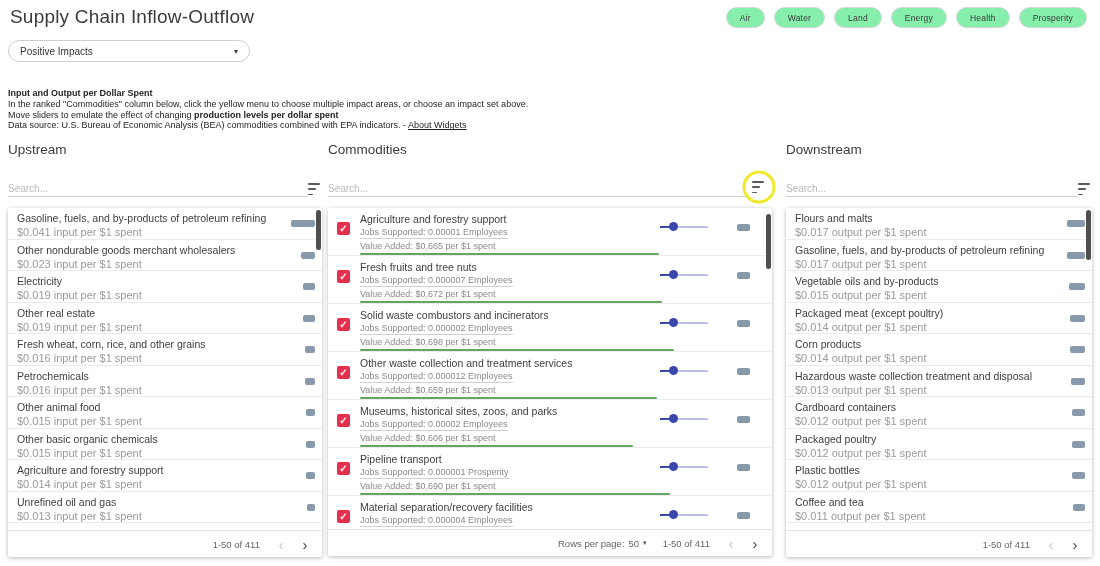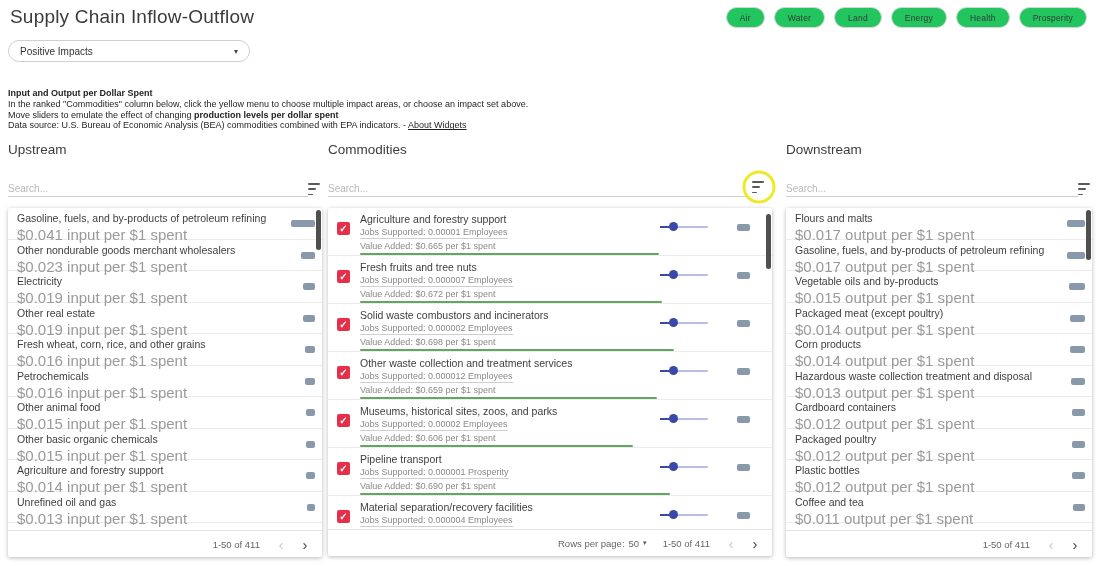--- a/index.html
+++ b/index.html
@@ -2,21 +2,21 @@
 <html style="--checkbox_red: #e5304c; --slider_blue: #3949ab; --value_added_green: #61a75f; --highlight_yellow: #efe92b; --mini_bar_gray: #8899ab;"><head>
 <meta charset="utf-8">
 <style>
   html,body{margin:0;padding:0;}
   body{
     width:1100px;height:566px;position:relative;overflow:hidden;
     background:#fff;font-family:"Liberation Sans",sans-serif;color:#333;
   }
   h1.app-title{position:absolute;left:10px;top:6px;margin:0;font-size:19px;font-weight:400;color:#3b3b3b;letter-spacing:.2px;}
   .impact-buttons{position:absolute;right:13px;top:7px;display:flex;gap:9px;}
-  .pill-btn{height:21px;padding:0 13px;border:1px solid #d6d6d6;border-radius:11px;background:#22c55e;
+  .pill-btn{height:21px;padding:0 13px;border:1px solid #d6d6d6;border-radius:11px;background:#86efac;
     font-size:8.5px;color:#3a3a3a;cursor:pointer;font-family:inherit;letter-spacing:.2px;}
   .dropdown{position:absolute;left:8px;top:40px;width:218px;height:20px;border:1px solid #cfcfcf;border-radius:11px;
     display:flex;align-items:center;justify-content:space-between;padding:0 11px;font-size:10px;color:#333;cursor:pointer;background:#fff;}
   .dropdown .caret{font-size:8px;color:#444;}
   .desc{position:absolute;left:8px;top:88px;font-size:9px;color:#1f1f1f;line-height:10.8px;}
   .desc-h{font-weight:bold;}
   .link{text-decoration:underline;color:#1f1f1f;cursor:pointer;}
 
   .col{position:absolute;top:142px;}
   .col-header{font-size:13.5px;font-weight:400;color:#3c3c3c;margin:0;}
@@ -31,21 +31,21 @@
   .icon-wrap{position:relative;flex:none;display:flex;align-items:center;justify-content:center;width:26px;height:20px;}
   .ring{position:absolute;left:50%;top:50%;transform:translate(-50%,-50%);width:27px;height:27px;
     border:3px solid var(--highlight_yellow,#efe92b);border-radius:50%;pointer-events:none;}
 
   .card{margin-top:11px;background:#fff;box-shadow:0 1px 4px rgba(0,0,0,.28);border-radius:2px;}
   .list{position:relative;overflow:hidden;}
   .scroll-thumb{position:absolute;right:1px;width:5px;background:#4f4f4f;border-radius:3px;z-index:3;}
 
   .s-row{position:relative;height:31.5px;box-sizing:border-box;border-bottom:1px solid #ececec;padding:4px 42px 0 9px;}
   .s-title{font-size:10.5px;color:#3e3e3e;white-space:nowrap;overflow:hidden;}
-  .s-value{font-size:15px;color:#9a9a9a;margin-top:2px;white-space:nowrap;}
+  .s-value{font-size:11px;color:#9a9a9a;margin-top:2px;white-space:nowrap;}
   .mini-bar{position:absolute;right:7px;top:12px;height:7px;background:var(--mini_bar_gray,#8899ab);border-radius:2px;}
 
   .c-row{position:relative;height:48px;box-sizing:border-box;border-bottom:1px solid #ececec;padding-top:5px;}
   .checkbox{position:absolute;left:9px;top:14px;width:13px;height:13px;background:var(--checkbox_red,#e5304c);
     border-radius:2px;color:#fff;font-size:10px;line-height:13px;text-align:center;font-weight:bold;cursor:pointer;}
   .c-content{margin-left:32px;margin-right:132px;}
   .c-sub{font-size:9px;color:#8a8a8a;margin-top:2px;white-space:nowrap;}
   .c-jobs{display:table;border-bottom:1px solid #cfcfcf;padding-bottom:1px;}
   .green-bar{height:2px;background:var(--value_added_green,#61a75f);margin-top:2px;border-radius:1px;}
   .slider{position:absolute;left:332px;top:14px;width:48px;height:10px;cursor:pointer;}

